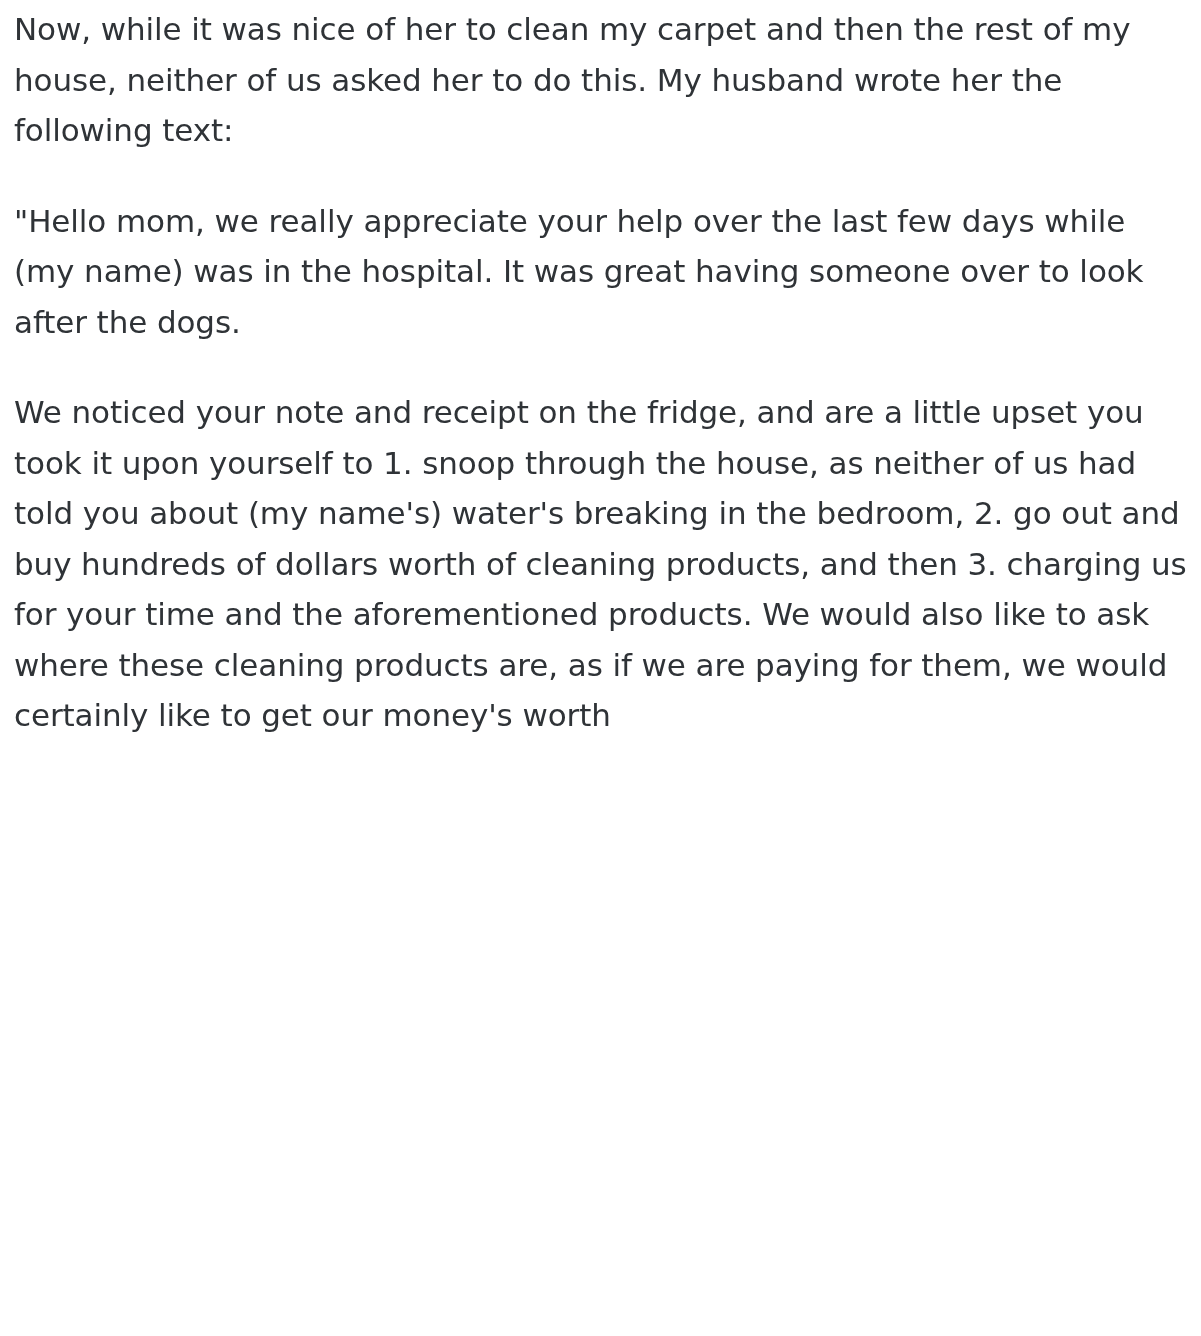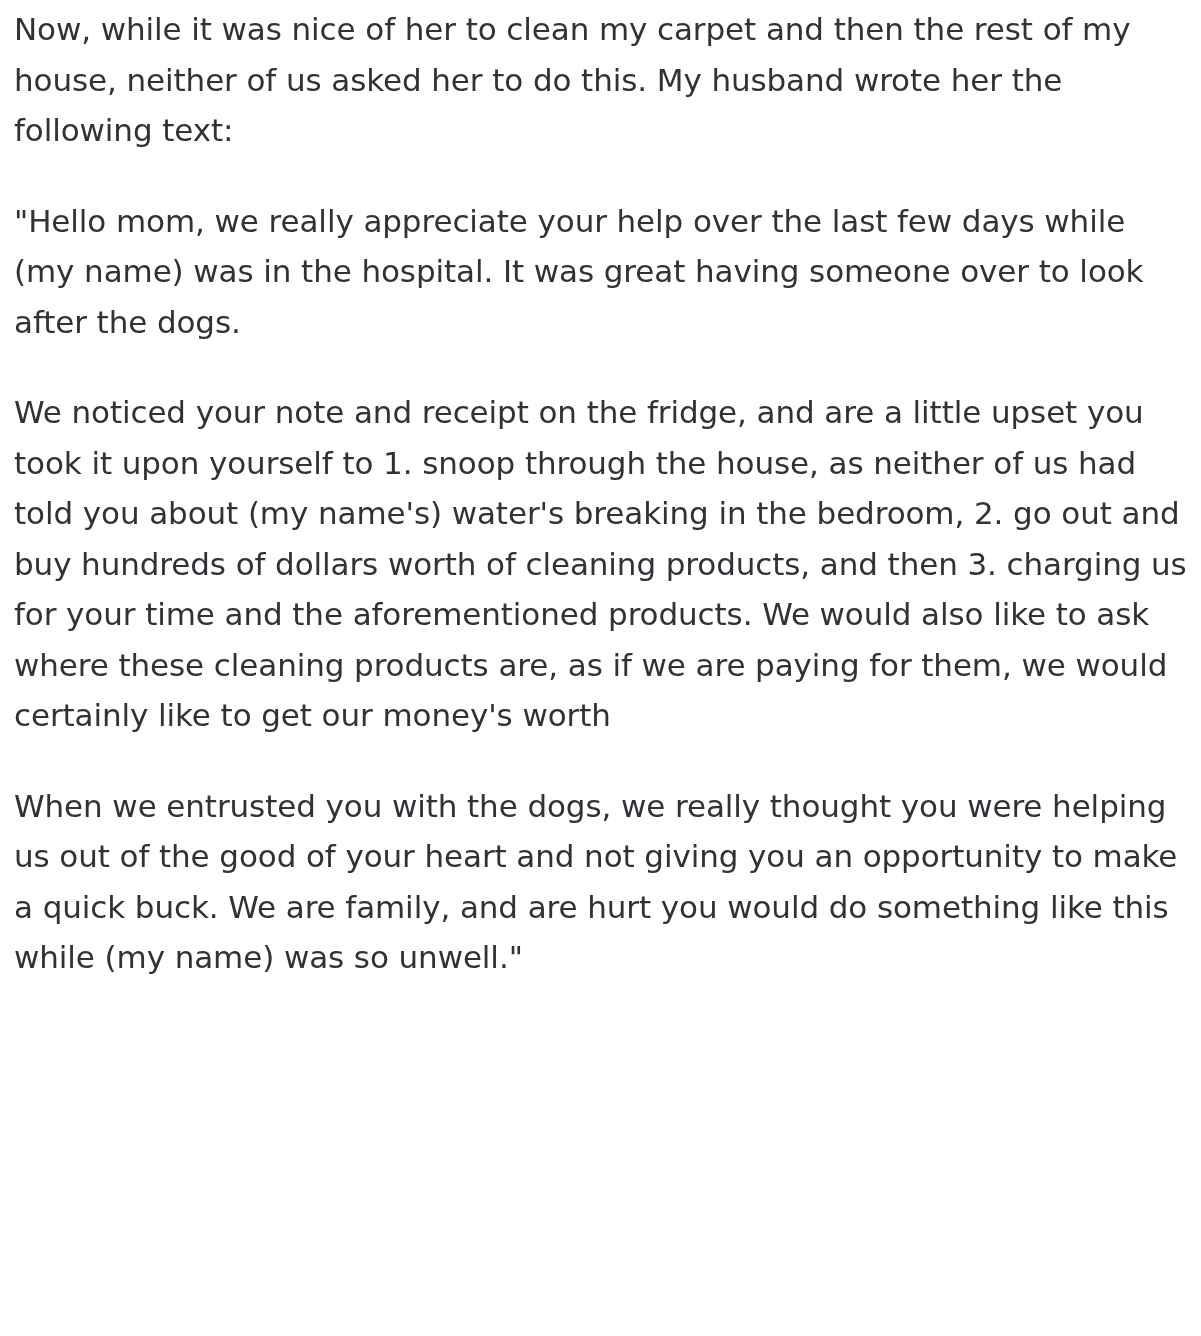--- a/index.html
+++ b/index.html
@@ -33,14 +33,13 @@
     margin-bottom: 0;
   }
 </style>
 </head>
 <body>
 
 <main class="post-body">
   <p>Now, while it was nice of her to clean my carpet and then the rest of my house, neither of us asked her to do this. My husband wrote her the following text:</p>
   <p>"Hello mom, we really appreciate your help over the last few days while (my name) was in the hospital. It was great having someone over to look after the dogs.</p>
   <p>We noticed your note and receipt on the fridge, and are a little upset you took it upon yourself to 1. snoop through the house, as neither of us had told you about (my name's) water's breaking in the bedroom, 2. go out and buy hundreds of dollars worth of cleaning products, and then 3. charging us for your time and the aforementioned products. We would also like to ask where these cleaning products are, as if we are paying for them, we would certainly like to get our money's worth</p>
-  <p>When we entrusted you with the dogs, we really thought you were helping us out of the good of your heart and not giving you an opportunity to make a quick buck. We are family, and are hurt you would do something like this while (my name) was so unwell."</p>
 </main>
 
 </body></html>

